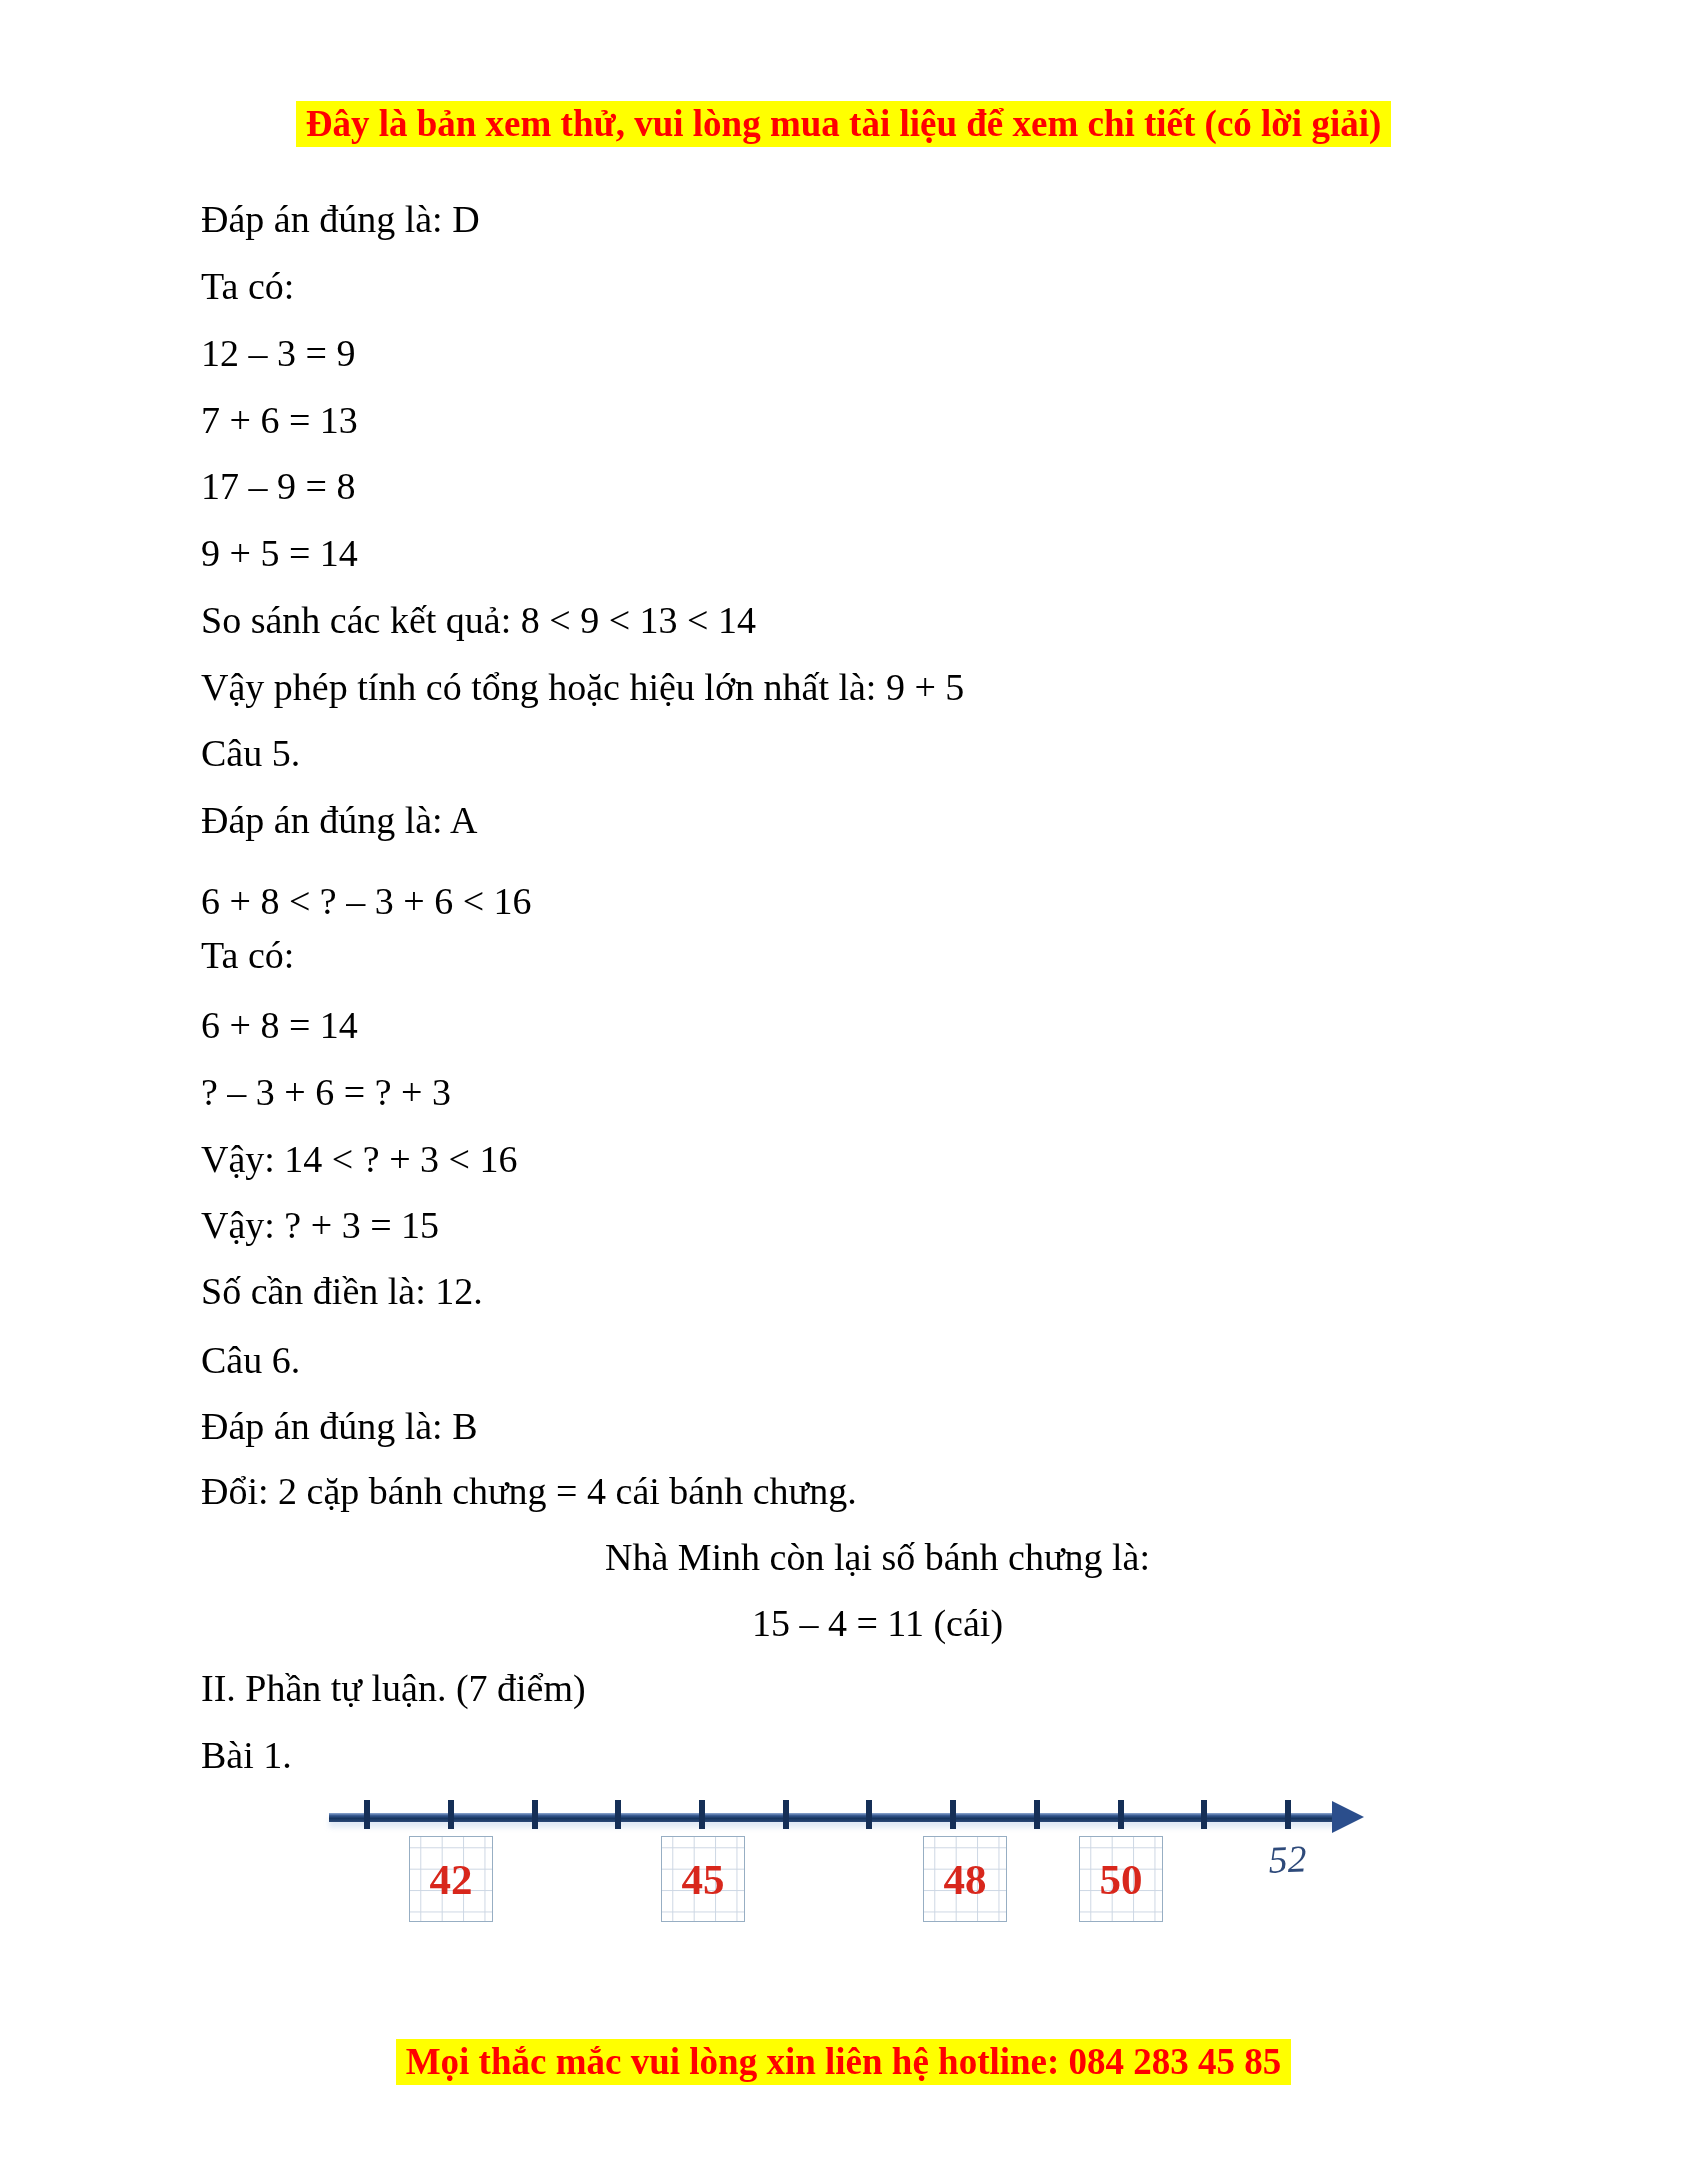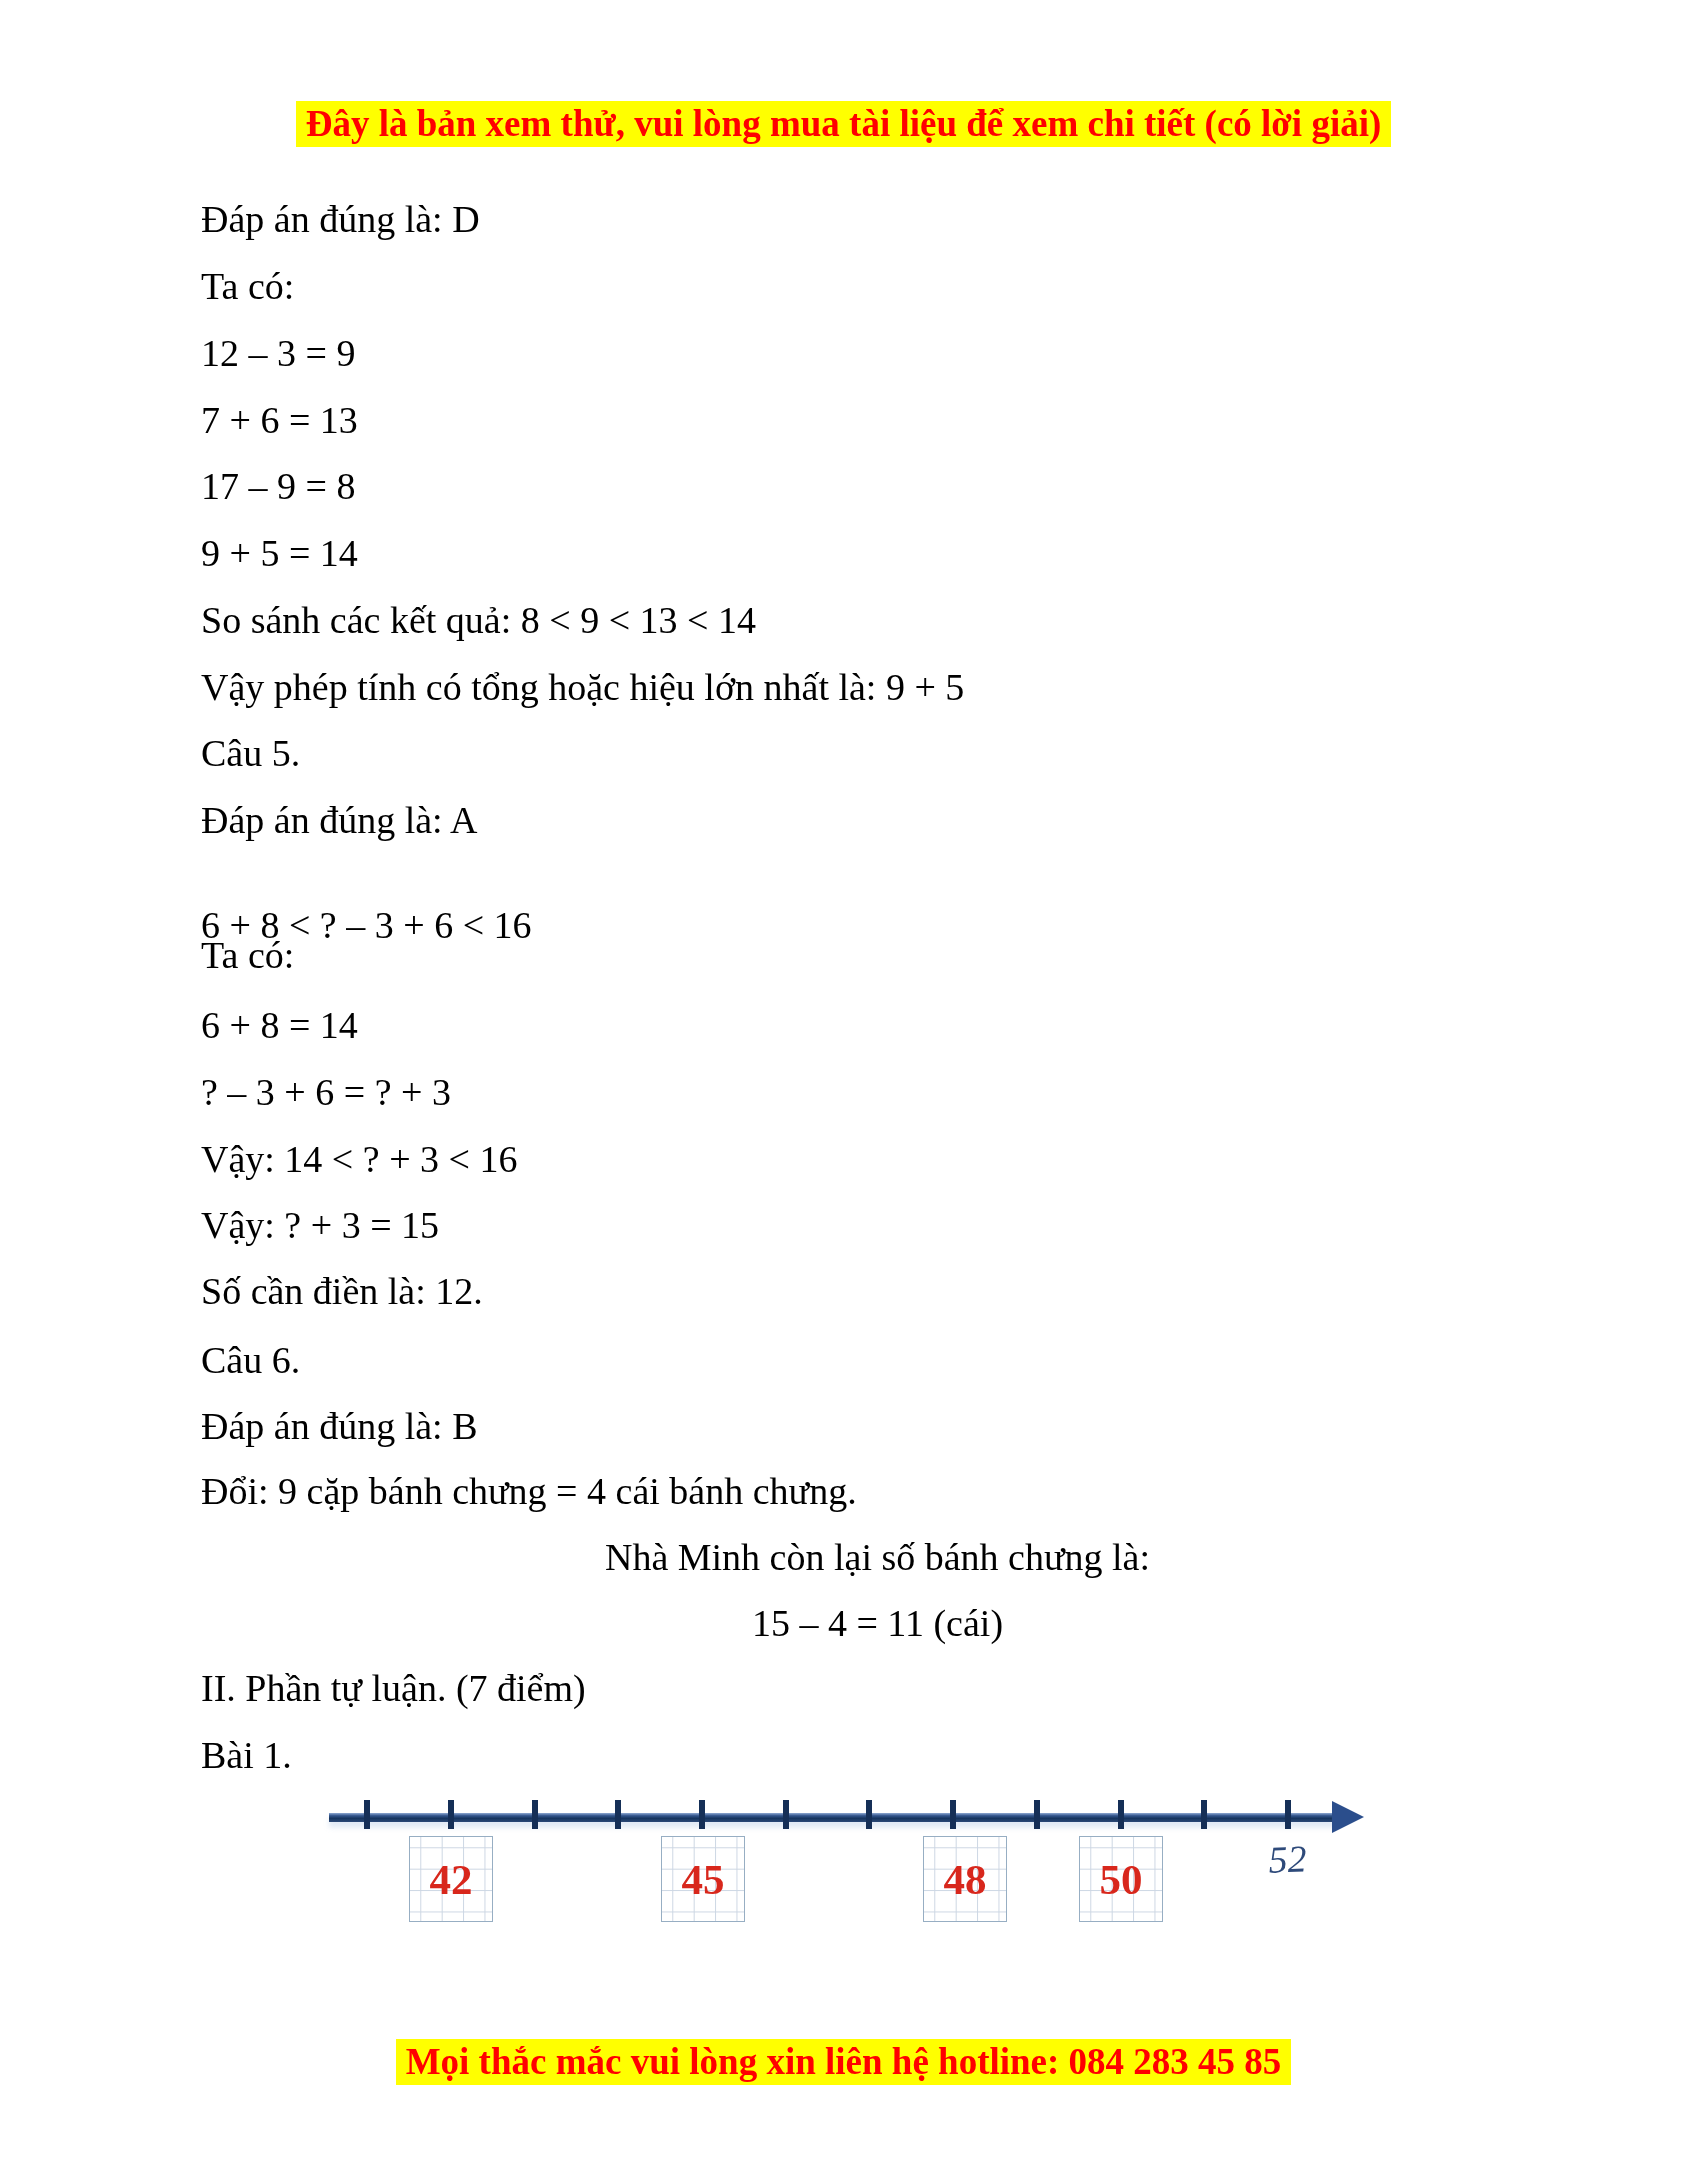--- a/index.html
+++ b/index.html
@@ -62,30 +62,30 @@
   <p class="ln b" style="top:198px">Đáp án đúng là: D</p>
   <p class="ln" style="top:265px">Ta có:</p>
   <p class="ln" style="top:332px">12 – 3 = 9</p>
   <p class="ln" style="top:399px">7 + 6 = 13</p>
   <p class="ln" style="top:465px">17 – 9 = 8</p>
   <p class="ln" style="top:532px">9 + 5 = 14</p>
   <p class="ln" style="top:599px">So sánh các kết quả: 8 &lt; 9 &lt; 13 &lt; 14</p>
   <p class="ln" style="top:666px">Vậy phép tính có tổng hoặc hiệu lớn nhất là: 9 + 5</p>
   <p class="ln b" style="top:732px">Câu 5.</p>
   <p class="ln b" style="top:799px">Đáp án đúng là: A</p>
-  <p class="ln b" style="top:904px">6 + 8 &lt; ? – 3 + 6 &lt; 16</p>
+  <p class="ln b" style="top:880px">6 + 8 &lt; ? – 3 + 6 &lt; 16</p>
   <p class="ln" style="top:934px">Ta có:</p>
   <p class="ln" style="top:1004px">6 + 8 = 14</p>
   <p class="ln" style="top:1071px">? – 3 + 6 = ? + 3</p>
   <p class="ln" style="top:1138px">Vậy: 14 &lt; ? + 3 &lt; 16</p>
   <p class="ln" style="top:1204px">Vậy: ? + 3 = 15</p>
   <p class="ln" style="top:1270px">Số cần điền là: 12.</p>
   <p class="ln b" style="top:1339px">Câu 6.</p>
   <p class="ln b" style="top:1405px">Đáp án đúng là: B</p>
-  <p class="ln" style="top:1470px">Đổi: 9 cặp bánh chưng = 4 cái bánh chưng.</p>
+  <p class="ln" style="top:1470px">Đổi: 2 cặp bánh chưng = 4 cái bánh chưng.</p>
   <p class="ln c" style="top:1536px">Nhà Minh còn lại số bánh chưng là:</p>
   <p class="ln c" style="top:1602px">15 – 4 = 11 (cái)</p>
   <p class="ln b" style="top:1667px">II. Phần tự luận. (7 điểm)</p>
   <p class="ln b" style="top:1734px">Bài 1.</p>
 
   <div>
     <div class="nl-axis"></div>
     <div class="nl-arrow"></div>
 
     <div class="nl-tick" style="left:364px"></div>

